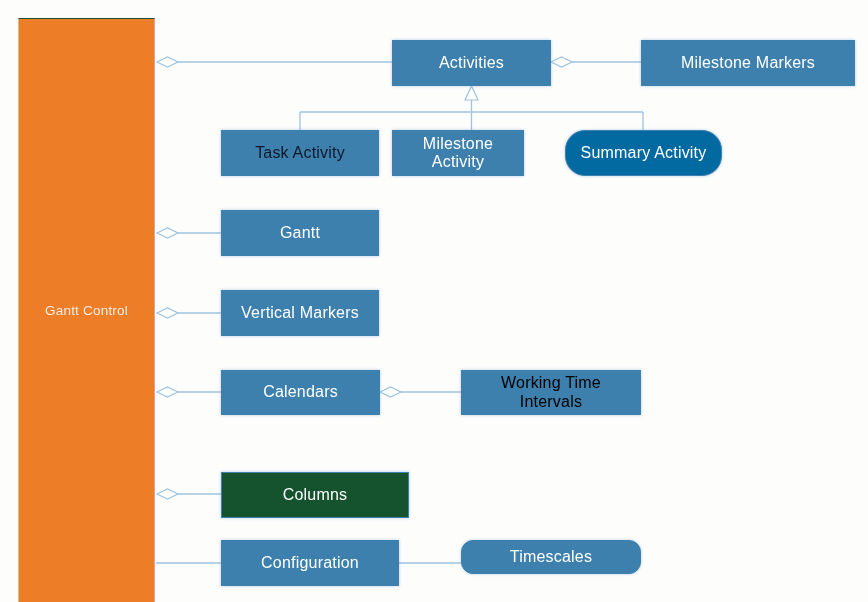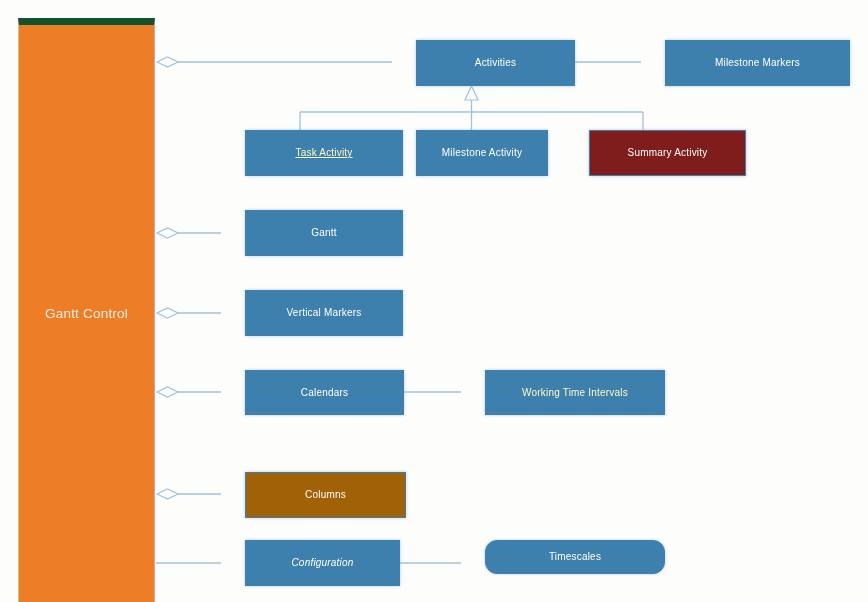--- a/index.html
+++ b/index.html
@@ -46,27 +46,26 @@
     justify-content: center;
     text-align: center;
     color: #ffffff;
     letter-spacing: 0.2px;
     line-height: 1.15;
     z-index: 3;
   }
   .node.blue {
     background: #3d80ad;
     border: 1px solid #3d80ad;
-    font-size: 10px;
+    font-size: 16px;
     box-shadow: 0 0 3px rgba(120,165,200,0.55);
-    margin-left: 24px;
   }
   .node.orange {
     background: #ed7d26;
-    border-top: 7px solid #14532d;
+    border-top: 1px solid #14532d;
     border-left: 1px solid #c8c58a;
     border-right: 1px solid #d8a3a0;
     font-size: 13.5px;
     color: #f7ece4;
   }
   .node .label {
     display: block;
     padding: 0 6px;
   }
 </style>
@@ -135,47 +134,47 @@
     </g>
   </svg>
 
   <div class="node orange" id="node-gantt-control" style="left: 18px; top: 18px; width: 137px; height: 584px; background: rgb(237, 125, 38); color: rgb(247, 236, 228);">
     <span class="label">Gantt Control</span>
   </div>
 
   <div class="node blue" style="left: 392px; top: 40px; width: 159px; height: 46px; background: rgb(61, 128, 173); border-color: rgb(61, 128, 173); color: rgb(255, 255, 255);">
     <span class="label">Activities</span>
   </div>
-  <div class="node blue" style="left: 641px; top: 40px; width: 185px; height: 46px; background: rgb(61, 128, 173); border-color: rgb(61, 128, 173); color: rgb(255, 255, 255);">
+  <div class="node blue" style="left: 641px; top: 40px; width: 214px; height: 46px; background: rgb(61, 128, 173); border-color: rgb(61, 128, 173); color: rgb(255, 255, 255);">
     <span class="label">Milestone Markers</span>
   </div>
-  <div class="node blue" style="left: 221px; top: 130px; width: 158px; height: 46px; background: rgb(61, 128, 173); border-color: rgb(61, 128, 173); color: #fef9c3; text-decoration: underline;">
+  <div class="node blue" style="left: 221px; top: 130px; width: 158px; height: 46px; background: rgb(61, 128, 173); border-color: rgb(61, 128, 173); color: #0f172a;">
     <span class="label">Task Activity</span>
   </div>
   <div class="node blue" style="left: 392px; top: 130px; width: 132px; height: 46px; background: rgb(61, 128, 173); border-color: rgb(61, 128, 173); color: rgb(255, 255, 255);">
     <span class="label">Milestone Activity</span>
   </div>
-  <div class="node blue" style="left: 565px; top: 130px; width: 157px; height: 46px; background: #7f1d1d; border-color: rgb(61, 128, 173); color: rgb(255, 255, 255);">
+  <div class="node blue" style="left: 565px; top: 130px; width: 157px; height: 46px; background: #0369a1; border-color: rgb(61, 128, 173); color: rgb(255, 255, 255); border-radius: 20px;">
     <span class="label">Summary Activity</span>
   </div>
   <div class="node blue" style="left: 221px; top: 210px; width: 158px; height: 46px; background: rgb(61, 128, 173); border-color: rgb(61, 128, 173); color: rgb(255, 255, 255);">
     <span class="label">Gantt</span>
   </div>
   <div class="node blue" style="left: 221px; top: 370px; width: 159px; height: 45px; background: rgb(61, 128, 173); border-color: rgb(61, 128, 173); color: rgb(255, 255, 255);">
     <span class="label">Calendars</span>
   </div>
   <div class="node blue" style="left: 221px; top: 290px; width: 158px; height: 46px; background: rgb(61, 128, 173); border-color: rgb(61, 128, 173); color: rgb(255, 255, 255);">
     <span class="label">Vertical Markers</span>
   </div>
-  <div class="node blue" style="left: 461px; top: 370px; width: 180px; height: 45px; background: rgb(61, 128, 173); border-color: rgb(61, 128, 173); color: #fef9c3;">
+  <div class="node blue" style="left: 461px; top: 370px; width: 180px; height: 45px; background: rgb(61, 128, 173); border-color: rgb(61, 128, 173); color: #000000;">
     <span class="label">Working Time Intervals</span>
   </div>
-  <div class="node blue" style="left: 221px; top: 472px; width: 161px; height: 46px; background: #a16207; border-color: rgb(61, 128, 173); color: rgb(255, 255, 255);">
+  <div class="node blue" style="left: 221px; top: 472px; width: 188px; height: 46px; background: #14532d; border-color: rgb(61, 128, 173); color: rgb(255, 255, 255);">
     <span class="label">Columns</span>
   </div>
-  <div class="node blue" style="left: 221px; top: 540px; width: 155px; height: 46px; background: rgb(61, 128, 173); border-color: rgb(61, 128, 173); color: rgb(255, 255, 255); font-style: italic;">
+  <div class="node blue" style="left: 221px; top: 540px; width: 178px; height: 46px; background: rgb(61, 128, 173); border-color: rgb(61, 128, 173); color: rgb(255, 255, 255);">
     <span class="label">Configuration</span>
   </div>
   <div class="node blue" style="left: 461px; top: 540px; width: 180px; height: 34px; background: rgb(61, 128, 173); border-color: rgb(61, 128, 173); color: rgb(255, 255, 255); border-radius: 12px;">
     <span class="label">Timescales</span>
   </div>
 
 </div>
 
 </body></html>

